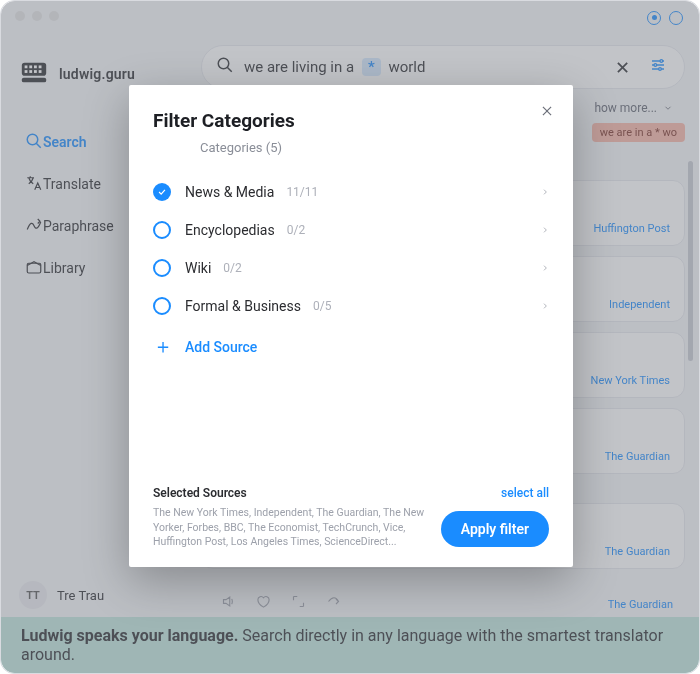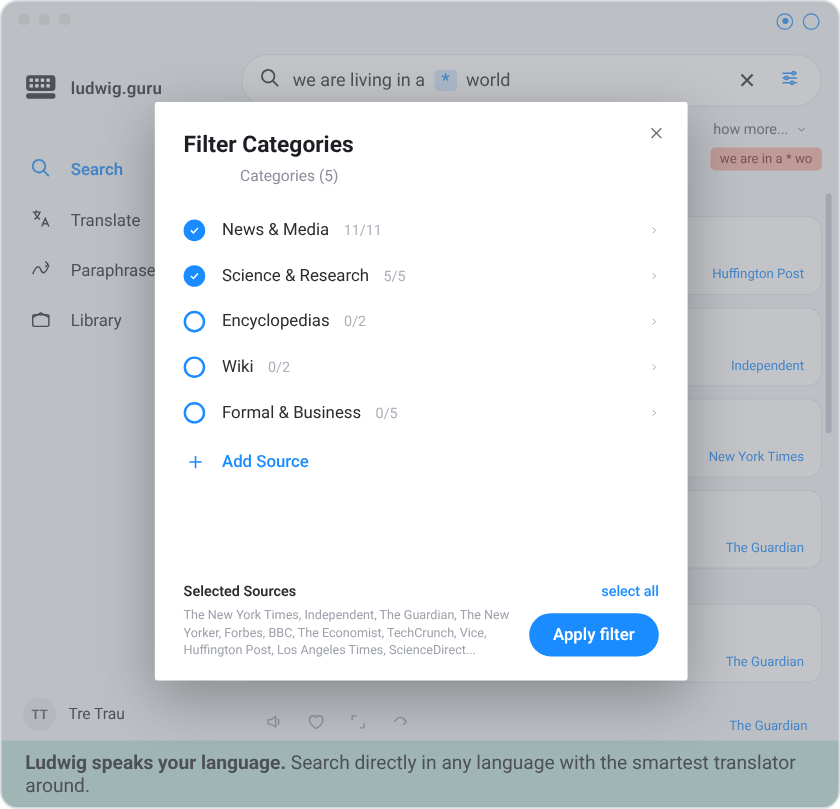--- a/index.html
+++ b/index.html
@@ -15,21 +15,21 @@
   .mac-dots span { width: 10px; height: 10px; border-radius: 50%; background: #e4e4e4; }
   
   .sidebar {
     position: absolute; left: 0; top: 0; bottom: 56px; width: 190px;
     padding: 56px 14px 0 14px;
   }
   .brand { display: flex; align-items: center; gap: 10px; margin-bottom: 30px; padding-left: 4px;}
   .brand svg { width: 30px; height: 30px; }
   .brand-name { font-size: 14px; font-weight: 600; color: #2b2c30; letter-spacing:.2px;}
   .nav-item {
-    display: flex; align-items: center; gap: 16px;
+    display: flex; align-items: center; gap: 0;
     height: 42px; padding: 0 10px; border-radius: 10px;
     font-size: 14px; color: #2b2c30; cursor: pointer;
   }
   .nav-item.active { color: #1a8cff; font-weight: 600; }
   .nav-item svg { width: 18px; height: 18px; flex: 0 0 18px; }
   .user-row {
     position: absolute; left: 0; right: 0; bottom: 56px; height: 44px;
     display:flex; align-items:center; gap:10px; padding:0 18px;
     font-size:13px; color:#2b2c30;
   }
@@ -290,32 +290,20 @@
               <polyline points="5 12 10 17 19 7"></polyline>
             </svg>
           </span>
           <span class="cat-name">News &amp; Media</span>
           <span class="cat-count">11/11</span>
           <span class="cat-chev"><svg viewBox="0 0 24 24" fill="none" stroke="#8a8e98" stroke-width="2">
               <polyline points="9 5 16 12 9 19"></polyline>
             </svg></span>
         </div>
         <div class="cat-row">
-          <span class="chk on">
-            <svg viewBox="0 0 24 24">
-              <polyline points="5 12 10 17 19 7"></polyline>
-            </svg>
-          </span>
-          <span class="cat-name">Science &amp; Research</span>
-          <span class="cat-count">5/5</span>
-          <span class="cat-chev"><svg viewBox="0 0 24 24" fill="none" stroke="#8a8e98" stroke-width="2">
-              <polyline points="9 5 16 12 9 19"></polyline>
-            </svg></span>
-        </div>
-        <div class="cat-row">
           <span class="chk off"></span>
           <span class="cat-name">Encyclopedias</span>
           <span class="cat-count">0/2</span>
           <span class="cat-chev"><svg viewBox="0 0 24 24" fill="none" stroke="#8a8e98" stroke-width="2">
               <polyline points="9 5 16 12 9 19"></polyline>
             </svg></span>
         </div>
         <div class="cat-row">
           <span class="chk off"></span>
           <span class="cat-name">Wiki</span>

